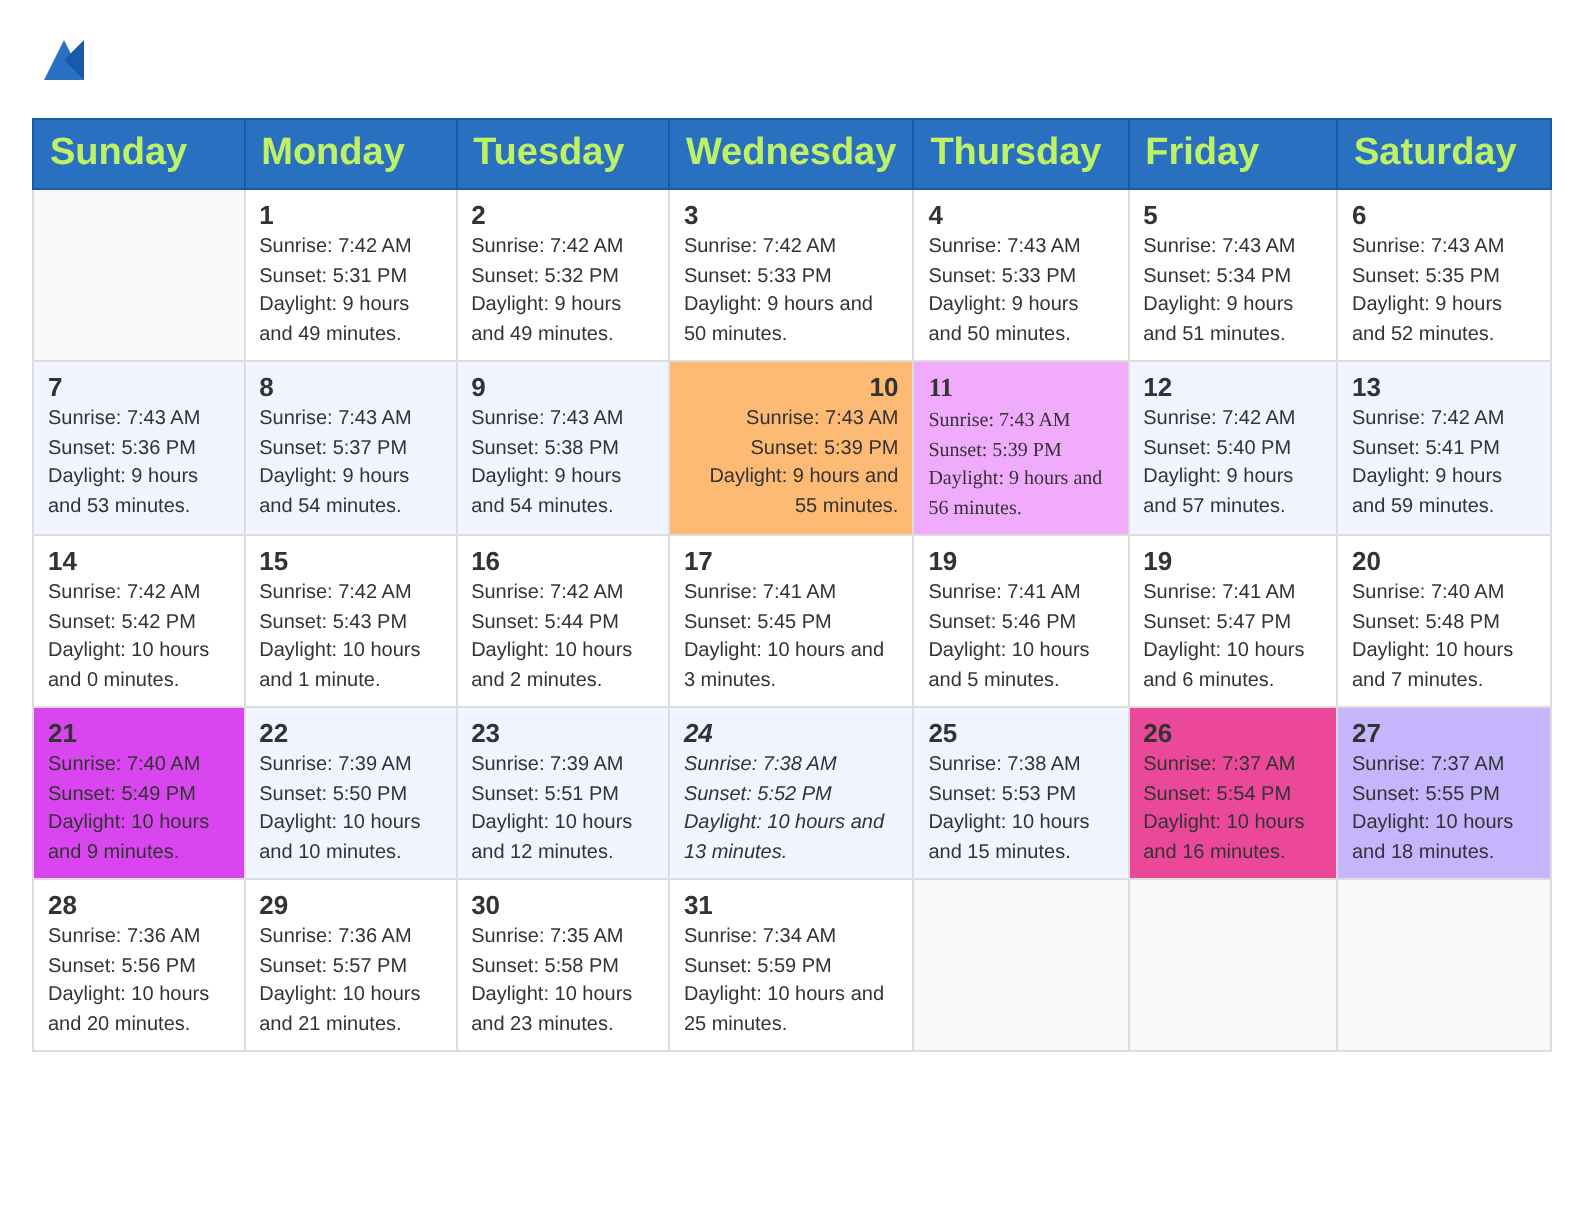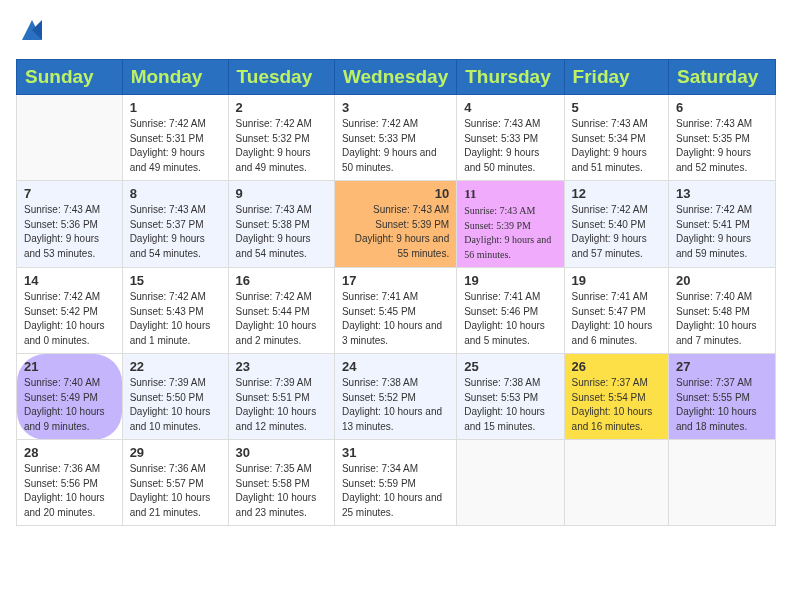--- a/index.html
+++ b/index.html
@@ -243,51 +243,51 @@
 Daylight: 10 hours and 6 minutes.</div>
         </td>
         <td>
           <span class="day-num">20</span>
           <div class="day-info" style="white-space: pre-line;">Sunrise: 7:40 AM
 Sunset: 5:48 PM
 Daylight: 10 hours and 7 minutes.</div>
         </td>
       </tr>
       <tr>
-        <td style="background: #c4b5fd; border-radius: 28px;">
+        <td style="background: #d946ef;">
           <span class="day-num">21</span>
           <div class="day-info" style="white-space: pre-line;">Sunrise: 7:40 AM
 Sunset: 5:49 PM
 Daylight: 10 hours and 9 minutes.</div>
         </td>
         <td style="background: rgb(240, 244, 255); margin-left: 46px;">
           <span class="day-num">22</span>
           <div class="day-info" style="white-space: pre-line;">Sunrise: 7:39 AM
 Sunset: 5:50 PM
 Daylight: 10 hours and 10 minutes.</div>
         </td>
         <td style="background: rgb(240, 244, 255);">
           <span class="day-num">23</span>
           <div class="day-info" style="white-space: pre-line;">Sunrise: 7:39 AM
 Sunset: 5:51 PM
 Daylight: 10 hours and 12 minutes.</div>
         </td>
-        <td style="background: rgb(240, 244, 255);">
+        <td style="background: rgb(240, 244, 255); font-style: italic;">
           <span class="day-num">24</span>
           <div class="day-info" style="white-space: pre-line;">Sunrise: 7:38 AM
 Sunset: 5:52 PM
 Daylight: 10 hours and 13 minutes.</div>
         </td>
         <td style="background: rgb(240, 244, 255);">
           <span class="day-num">25</span>
           <div class="day-info" style="white-space: pre-line;">Sunrise: 7:38 AM
 Sunset: 5:53 PM
 Daylight: 10 hours and 15 minutes.</div>
         </td>
-        <td style="background: #fde047;">
+        <td style="background: #ec4899;">
           <span class="day-num">26</span>
           <div class="day-info" style="white-space: pre-line;">Sunrise: 7:37 AM
 Sunset: 5:54 PM
 Daylight: 10 hours and 16 minutes.</div>
         </td>
         <td style="background: #c4b5fd;">
           <span class="day-num">27</span>
           <div class="day-info" style="white-space: pre-line;">Sunrise: 7:37 AM
 Sunset: 5:55 PM
 Daylight: 10 hours and 18 minutes.</div>

